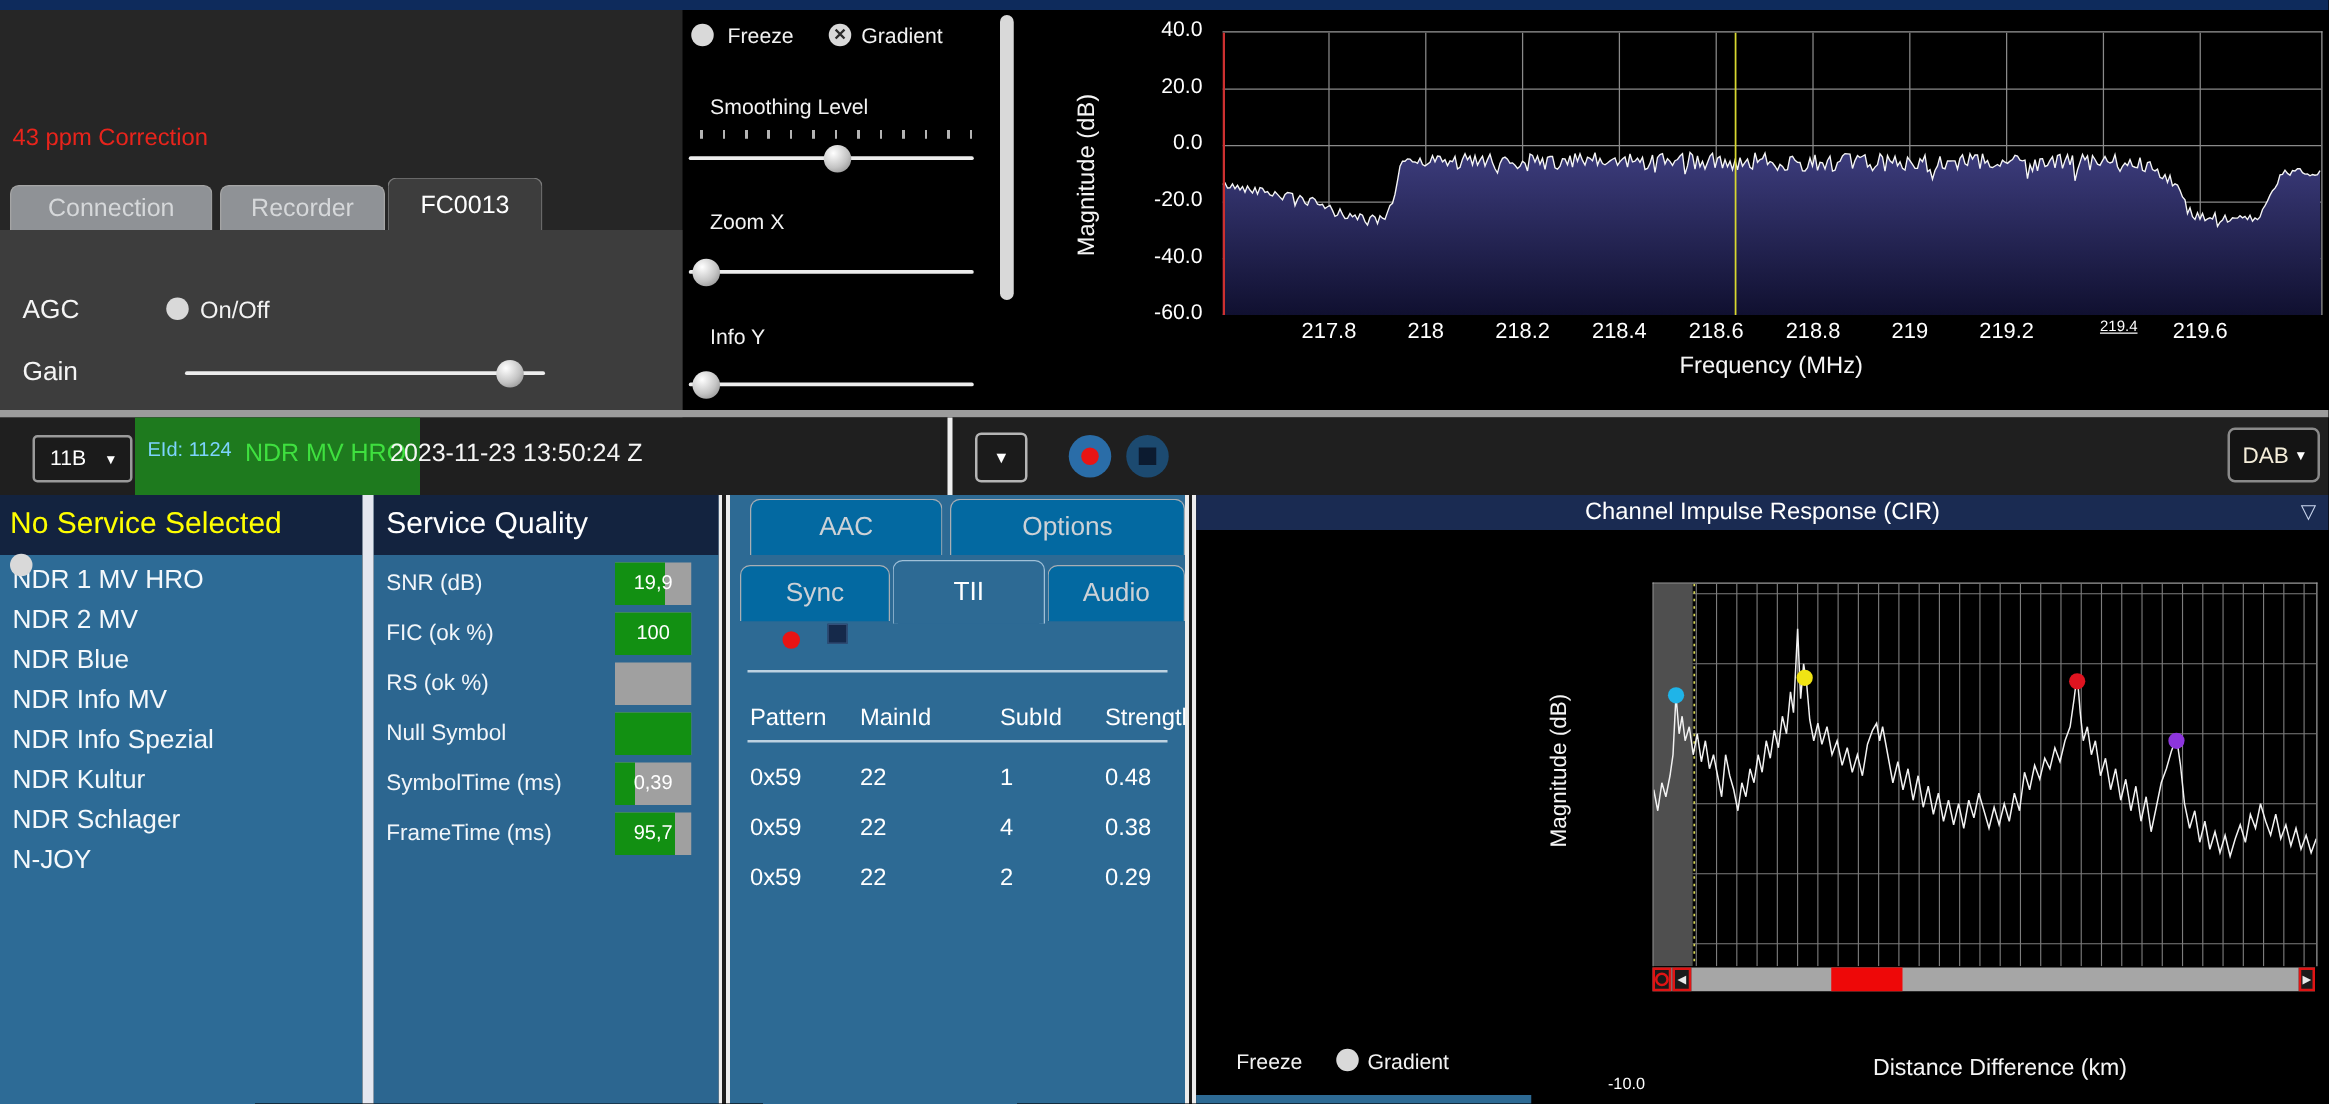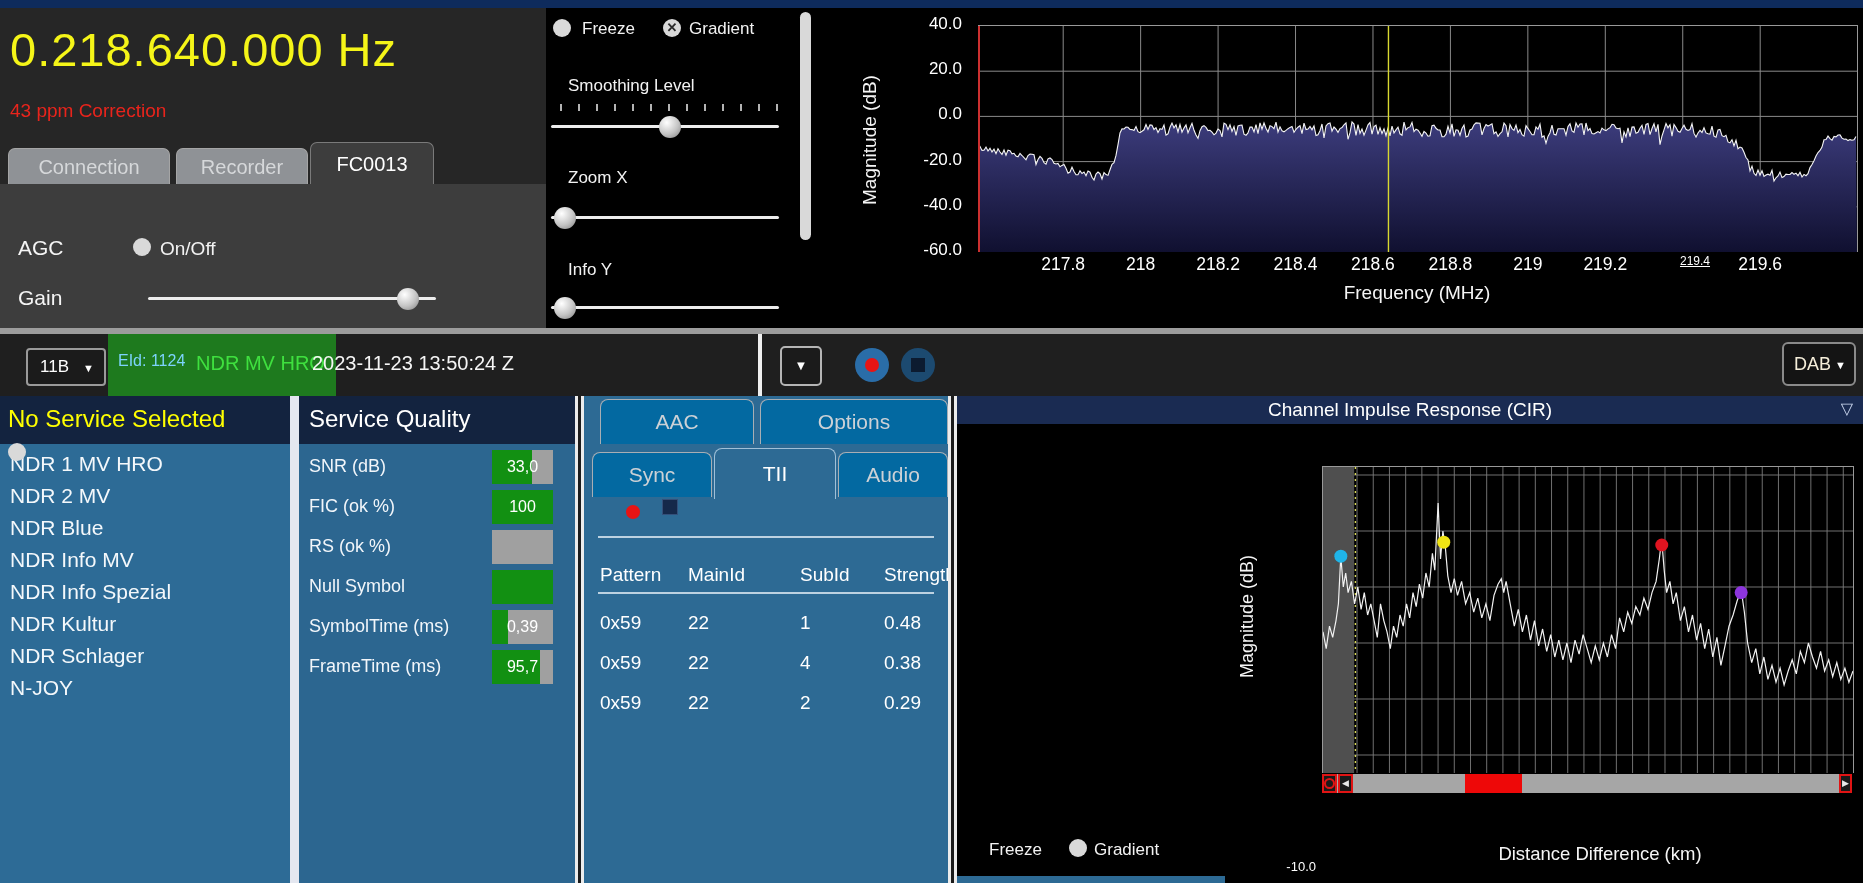--- a/index.html
+++ b/index.html
@@ -98,21 +98,20 @@
 </style>
 </head>
 <body>
 
 <div id="root">
   <div class="abs" id="topstrip"></div>
 
   <div class="abs" id="topblack"></div>
 
   <div class="abs" id="leftpanel">
-    <div class="abs" id="freq">0.218.640.000 Hz</div>
     <div class="abs" id="ppm">43 ppm Correction</div>
     <div class="tab" id="tab-connection">Connection</div>
     <div class="tab" id="tab-recorder">Recorder</div>
     <div class="tab dark-active" id="tab-fc0013">FC0013</div>
     <div class="abs" id="fcpanel"></div>
     <div class="abs biglabel" style="left:18px;top:228px;">AGC</div>
     <div class="radio" style="left:133px;top:230px;"></div>
     <div class="abs" style="left:160px;top:230px;font-size:19px;">On/Off</div>
     <div class="abs biglabel" style="left:18px;top:278px;">Gain</div>
     <div class="hline" style="left:148px;top:289px;width:288px;"></div>
@@ -228,21 +227,21 @@
 
     <div class="abs" id="sq-panel">
       <div class="navyhead" id="sq-head">
         <div class="t">Service Quality</div>
       </div>
       <div id="sq-rows">
           <div class="sq-row" style="top: 52px;">
             <div class="sq-label">SNR (dB)</div>
             <div class="sq-bar">
               <div class="sq-fill" style="width: 40px;"></div>
-              <div class="sq-val">33,0</div>
+              <div class="sq-val">19,9</div>
             </div>
           </div>
           <div class="sq-row" style="top: 92px;">
             <div class="sq-label">FIC (ok %)</div>
             <div class="sq-bar">
               <div class="sq-fill" style="width: 61px;"></div>
               <div class="sq-val">100</div>
             </div>
           </div>
           <div class="sq-row" style="top: 132px;">

